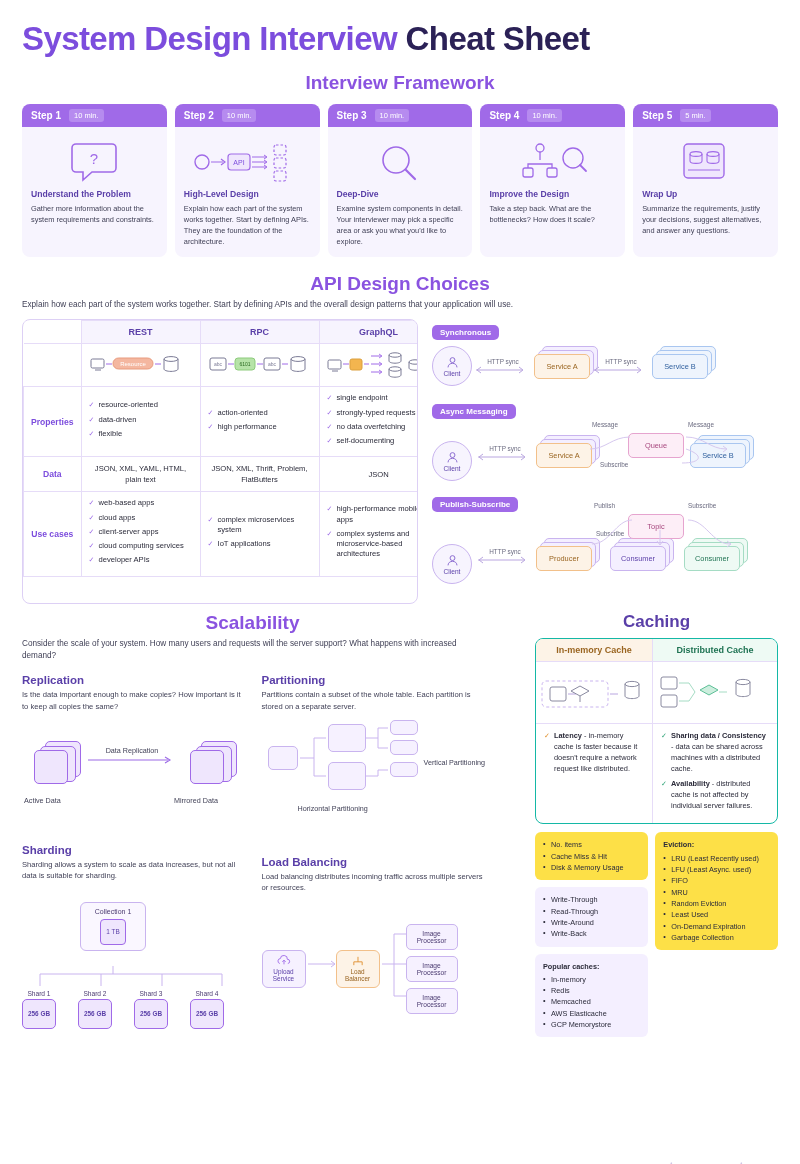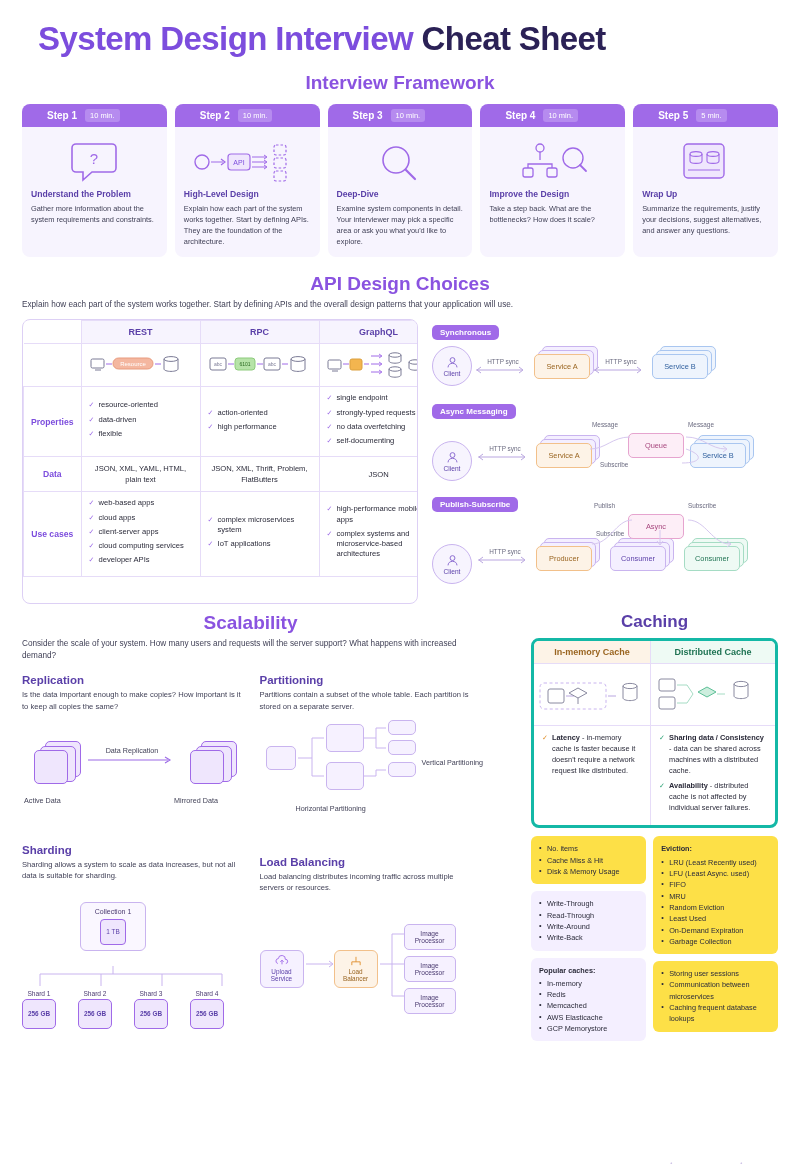--- a/index.html
+++ b/index.html
@@ -8,39 +8,39 @@
     background: #ffffff;
     font-family: "Liberation Sans", sans-serif;
     color: #2b2b3a;
     position: relative;
     overflow: hidden;
   }
   .page { position: relative; width: 800px; height: 1164px; padding: 0 22px; }
 
   h1.title {
     font-size: 33px; font-weight: bold; letter-spacing: -0.6px;
-    margin-top: 20px; color: #7c4ddd; margin-left: 16px;
+    margin-top: 20px; color: #7c4ddd;
   }
   h1.title .dark { color: #2b2156; }
 
   h2.section {
     color: #8a53e0; font-size: 19px; font-weight: bold; margin-top: 14px; text-align: center;
   }
   h2.section.small { font-size: 17px; }
   .section-desc { font-size: 8.2px; color: #3f3f55; margin-top: 4px; line-height: 1.45; }
 
   
   .framework { display: flex; gap: 8px; margin-top: 10px; }
   .step-card {
     flex: 1; background: #f7f4fe; border-radius: 8px; overflow: hidden;
     display: flex; flex-direction: column;
   }
   .step-head {
     background: #a06ae8; color: #fff; display: flex; align-items: center;
-    gap: 8px; padding: 5px 25px;
+    gap: 8px; padding: 5px 9px;
   }
   .step-head .n { font-size: 10px; font-weight: bold; }
   .step-head .t { font-size: 7.5px; background: #b68bef; border-radius: 3px; padding: 2px 5px; }
   .step-body { padding: 8px 9px 10px; display: flex; flex-direction: column; height: 100%; }
   .step-icon { height: 54px; display: flex; align-items: center; justify-content: center; }
   .step-title { font-size: 8.6px; font-weight: bold; color: #5a3fa8; margin-bottom: 4px; }
   .step-text { font-size: 7.4px; line-height: 1.5; color: #3f3f55; }
 
   
   .api-row { display: flex; gap: 14px; margin-top: 8px; }
@@ -111,21 +111,21 @@
     content:""; position:absolute; width:34px; height:34px; border-radius:5px;
     border:1.3px solid #a06ae8; background:#efe6fd; z-index:-1;
   }
   .cube.stackit:before { left:5px; top:-5px; }
   .cube.stackit:after { left:10px; top:-10px; z-index:-2; }
   .tiny { font-size: 7.2px; color: #3f3f55; }
   .arrow-lbl { font-size: 7.2px; color: #3f3f55; }
   .box-sm { border:1.2px solid #c9b4ef; background:#f6f1ff; border-radius:5px; }
 
   
-  .cache-table { border:3px solid #14b8a6; border-radius:8px; overflow:hidden; display:flex; }
+  .cache-table { border:1px solid #14b8a6; border-radius:8px; overflow:hidden; display:flex; }
   .cache-col { flex:1; }
   .cache-head { font-size:9px; font-weight:bold; text-align:center; padding:6px; }
   .cache-head.mem { background:#fdf3e7; color:#9a6521; }
   .cache-head.dist { background:#eefaf4; color:#1f7353; }
   .cache-diag { height:62px; display:flex; align-items:center; justify-content:center; border-top:1px solid #e6dcf8;}
   .cache-notes { border-top:1px solid #e6dcf8; padding:7px 8px; font-size:7.4px; line-height:1.45; }
   .cache-notes li { list-style:none; position:relative; padding-left:10px; margin-bottom:5px; }
   .cache-notes li:before { content:"✓"; position:absolute; left:0; top:0; font-size:7px; }
   .cache-notes.mem li:before { color:#e0912f; }
   .cache-notes.dist li:before { color:#2fa377; }
@@ -466,21 +466,21 @@
             <svg width="52" height="10">
                 <path d="M2 5h46" stroke="#b9a6e0" stroke-width="1"></path>
                 <path d="M45 2l4 3-4 3" fill="none" stroke="#b9a6e0" stroke-width="1"></path>
                 <path d="M7 8l-4-3 4-3" fill="none" stroke="#b9a6e0" stroke-width="1"></path>
               </svg>
           </div>
           <div class="stack" style="position:absolute;left:104px;top:28px;width:56px">
             <div class="node orange">Producer</div>
           </div>
           <div style="position:absolute;left:162px;top:-16px;font-size:6.4px;color:#6b6b80">Publish</div>
-          <div class="node" style="position:absolute;left:196px;top:-4px;width:56px;border-color:#e6a4cf;background:#fdeef7;color:#a8487f">Async</div>
+          <div class="node" style="position:absolute;left:196px;top:-4px;width:56px;border-color:#e6a4cf;background:#fdeef7;color:#a8487f">Topic</div>
           <div style="position:absolute;left:256px;top:-16px;font-size:6.4px;color:#6b6b80">Subscribe</div>
           <div style="position:absolute;left:164px;top:12px;font-size:6.4px;color:#6b6b80">Subscribe</div>
           <div class="stack purple" style="position:absolute;left:178px;top:28px;width:56px">
             <div class="node purple">Consumer</div>
           </div>
           <div class="stack green" style="position:absolute;left:252px;top:28px;width:56px">
             <div class="node green">Consumer</div>
           </div>
           <svg style="position:absolute;left:150px;top:-8px" width="180" height="50">
             <path d="M10 34 C28 34, 34 10, 50 10" fill="none" stroke="#d6c8ef" stroke-width="1"></path>
@@ -689,26 +689,19 @@
               <li>LRU (Least Recently used)</li>
               <li>LFU (Least Async. used)</li>
               <li>FIFO</li>
               <li>MRU</li>
               <li>Random Eviction</li>
               <li>Least Used</li>
               <li>On-Demand Expiration</li>
               <li>Garbage Collection</li>
             </ul>
           </div>
-          <div class="mini-card green">
-            <ul>
-              <li>Storing user sessions</li>
-              <li>Communication between microservices</li>
-              <li>Caching frequent database lookups</li>
-            </ul>
-          </div>
         </div>
       </div>
     </div>
   </div>
 
   <div class="footer">tryexponent.com</div>
 </div>
 
 </body></html>

